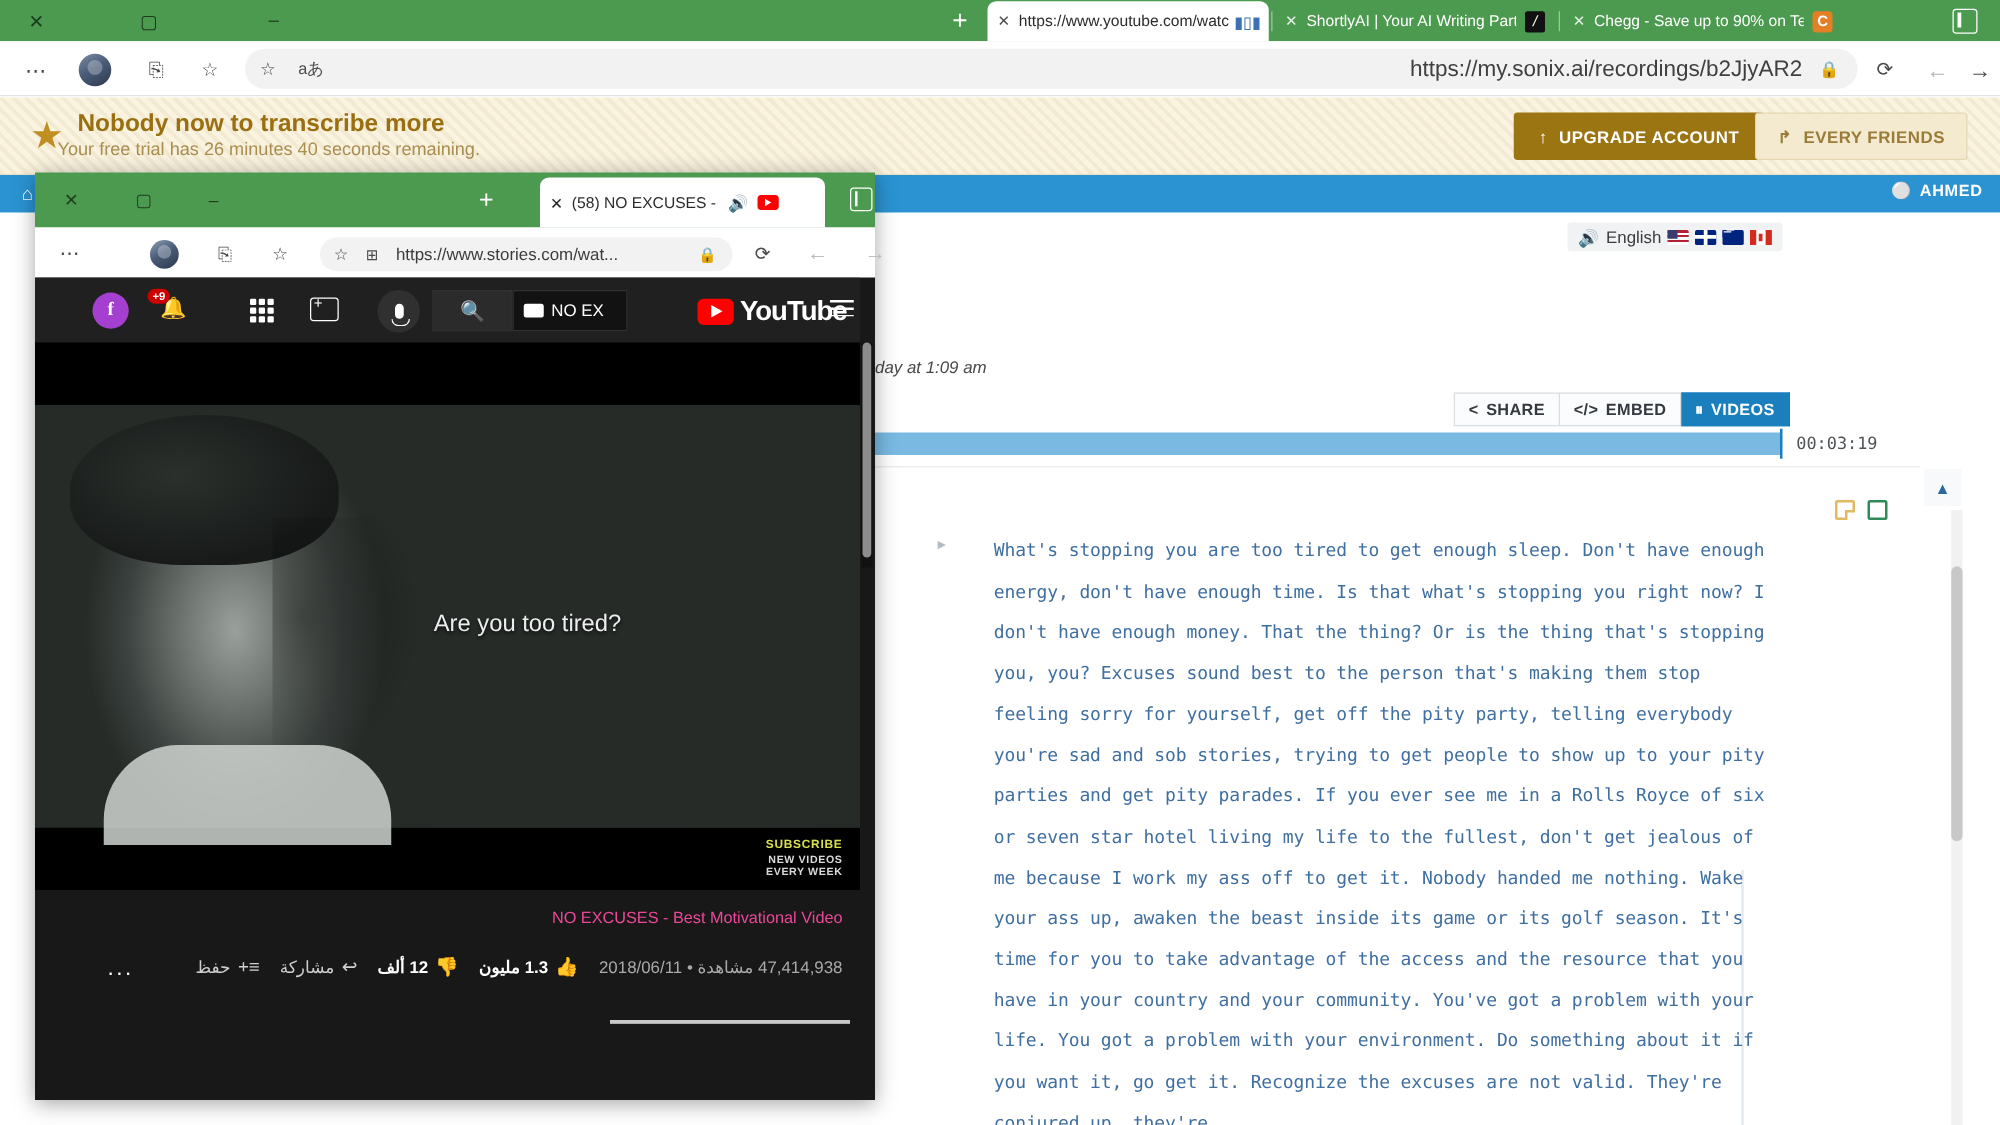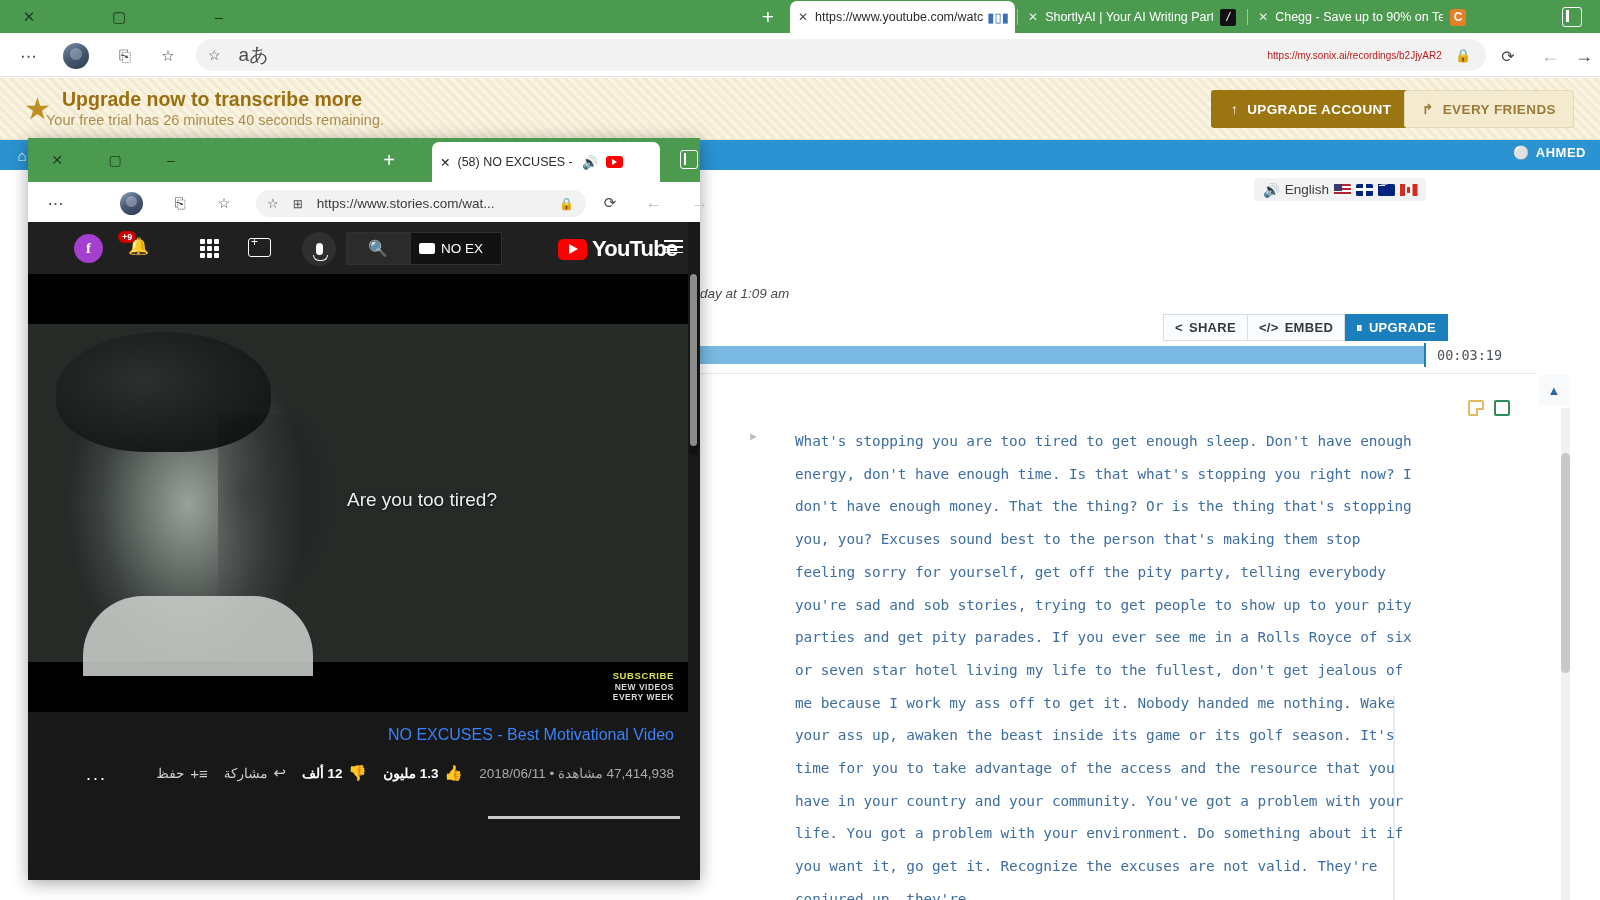--- a/index.html
+++ b/index.html
@@ -58,22 +58,22 @@
   .tb-avatar { left: 63px; width: 26px; height: 26px; border-radius: 50%;
      background: linear-gradient(150deg,#7f8ea8 0%,#4a5c78 45%,#2d3a4e 100%); }
   .tb-avatar::after { content:""; position:absolute; left:7px; top:5px; width: 12px; height: 12px; border-radius:50%; background: rgba(255,255,255,.28); }
   .tb-collections { left: 112px; }
   .tb-fav { left: 155px; }
   .urlbar {
     position: absolute; left: 196px; top: 6px; width: 1290px; height: 32px;
     background: #f2f2f2; border-radius: 16px; display: flex; align-items: center;
   }
   .urlbar .u-star { margin-left: 12px; color: #4a4a4a; font-size: 14px; }
-  .urlbar .u-aa { margin-left: 18px; color: #4a4a4a; font-size: 19px; }
-  .urlbar .u-text { margin-left: auto; font-size: 10px; color: #b91c1c; }
+  .urlbar .u-aa { margin-left: 18px; color: #4a4a4a; font-size: 13px; }
+  .urlbar .u-text { margin-left: auto; font-size: 18px; color: #404040; }
   .urlbar .u-lock { margin-left: 14px; margin-right: 14px; color: #4a4a4a; font-size: 13px; }
   .tb-reload { left: 1495px; font-size: 16px; }
   .tb-back { left: 1537px; font-size: 18px; color: #b4b4b4; }
   .tb-fwd { left: 1571px; font-size: 18px; }
 
   
   .sonix-page { position: absolute; left: 0; top: 78px; width: 1600px; height: 822px; background: #ffffff; }
 
   .upgrade-banner {
     position: absolute; left: 0; top: 0; width: 1600px; height: 62px;
@@ -226,21 +226,21 @@
   }
   .face-hair { position: absolute; left: 28px; top: 8px; width: 215px; height: 120px; border-radius: 50% 50% 42% 42%; background: radial-gradient(ellipse at 40% 40%, #2b302d 0%, #171a18 70%); }
   .face-shoulder { position: absolute; left: 55px; top: 272px; width: 230px; height: 80px; border-radius: 60px 60px 0 0; background: #cfd3d0; opacity: .85; }
   .face-shadow { position: absolute; left: 190px; top: 90px; width: 120px; height: 200px; background: radial-gradient(ellipse at 20% 40%, rgba(0,0,0,.35), rgba(0,0,0,0) 70%); }
   .video-caption { position: absolute; left: 0; top: 165px; width: 788px; text-align: center; color: #eceeed; font-size: 19px; text-shadow: 0 1px 3px rgba(0,0,0,.75); }
   .sub-watermark { position: absolute; right: 14px; bottom: 9px; text-align: right; line-height: 1.25; }
   .sub-watermark .s1 { color: #d9e04f; font-size: 9.5px; font-weight: bold; letter-spacing: .6px; }
   .sub-watermark .s2, .sub-watermark .s3 { color: #d8dad8; font-size: 8.5px; font-weight: bold; letter-spacing: .5px; }
 
   .yt-meta { position: absolute; left: 0; top: 490px; width: 660px; height: 168px; background: #181818; direction: rtl; }
-  .yt-title { position: absolute; right: 14px; top: 14px; color: #3b82f6; font-size: 16px; }
+  .yt-title { position: absolute; right: 14px; top: 14px; color: #ec4899; font-size: 13px; }
   .yt-row { position: absolute; right: 14px; top: 52px; left: 14px; display: flex; align-items: center; gap: 16px; color: #aaaaaa; font-size: 13.5px; }
   .yt-views { color: #aaaaaa; font-size: 13.5px; }
   .yt-act { display: flex; align-items: center; gap: 6px; color: #ffffff; font-size: 13.5px; font-weight: bold; }
   .yt-act .g { font-size: 15px; font-weight: normal; }
   .yt-act.plain { color: #cfcfcf; font-weight: normal; }
   .yt-progress { position: absolute; right: 8px; top: 104px; width: 192px; height: 3px; background: #6a6a6a; }
   .yt-progress .fill { position: absolute; right: 0; top: 0; height: 3px; width: 192px; background: #c9c9c9; }
   .yt-dots-more { position: absolute; left: 58px; top: 52px; color: #ffffff; font-size: 18px; letter-spacing: 2px; }
 </style>
 </head>
@@ -293,21 +293,21 @@
     </div>
     <div class="tb-ico tb-reload">⟳</div>
     <div class="tb-ico tb-back">←</div>
     <div class="tb-ico tb-fwd">→</div>
   </div>
 
   <div class="sonix-page">
 
     <div class="upgrade-banner">
       <div class="ub-star">★</div>
-      <div class="ub-title">Upgrade now to transcribe more</div>
+      <div class="ub-title">Nobody now to transcribe more</div>
       <div class="ub-sub">Your free trial has 26 minutes 40 seconds remaining.</div>
       <button class="ub-btn-primary">
         <span>↑</span>
         <span>UPGRADE ACCOUNT</span>
       </button>
       <button class="ub-btn-secondary">
         <span>↱</span>
         <span>EVERY FRIENDS</span>
       </button>
     </div>
@@ -335,21 +335,21 @@
       <div class="act-btn">
         <span>&lt;</span>
         <span>SHARE</span>
       </div>
       <div class="act-btn">
         <span>&lt;/&gt;</span>
         <span>EMBED</span>
       </div>
       <div class="act-btn primary">
         <span>⏸</span>
-        <span>UPGRADE</span>
+        <span>VIDEOS</span>
       </div>
     </div>
 
     <div class="timeline-bar"></div>
     <div class="timeline-cursor"></div>
     <div class="time-readout">00:03:19</div>
 
     <div class="content-panel">
       <div class="left-rail"></div>
     </div>

